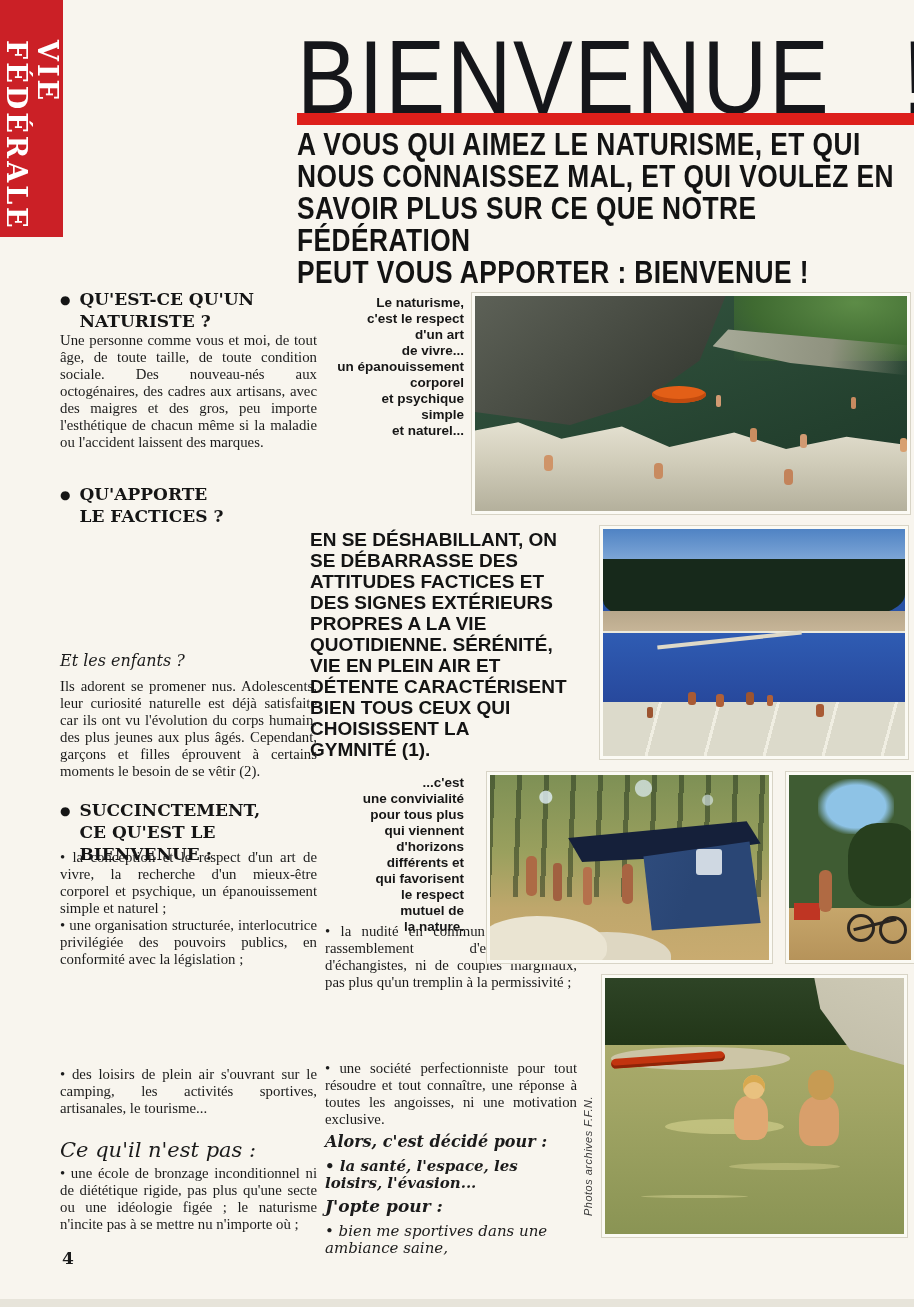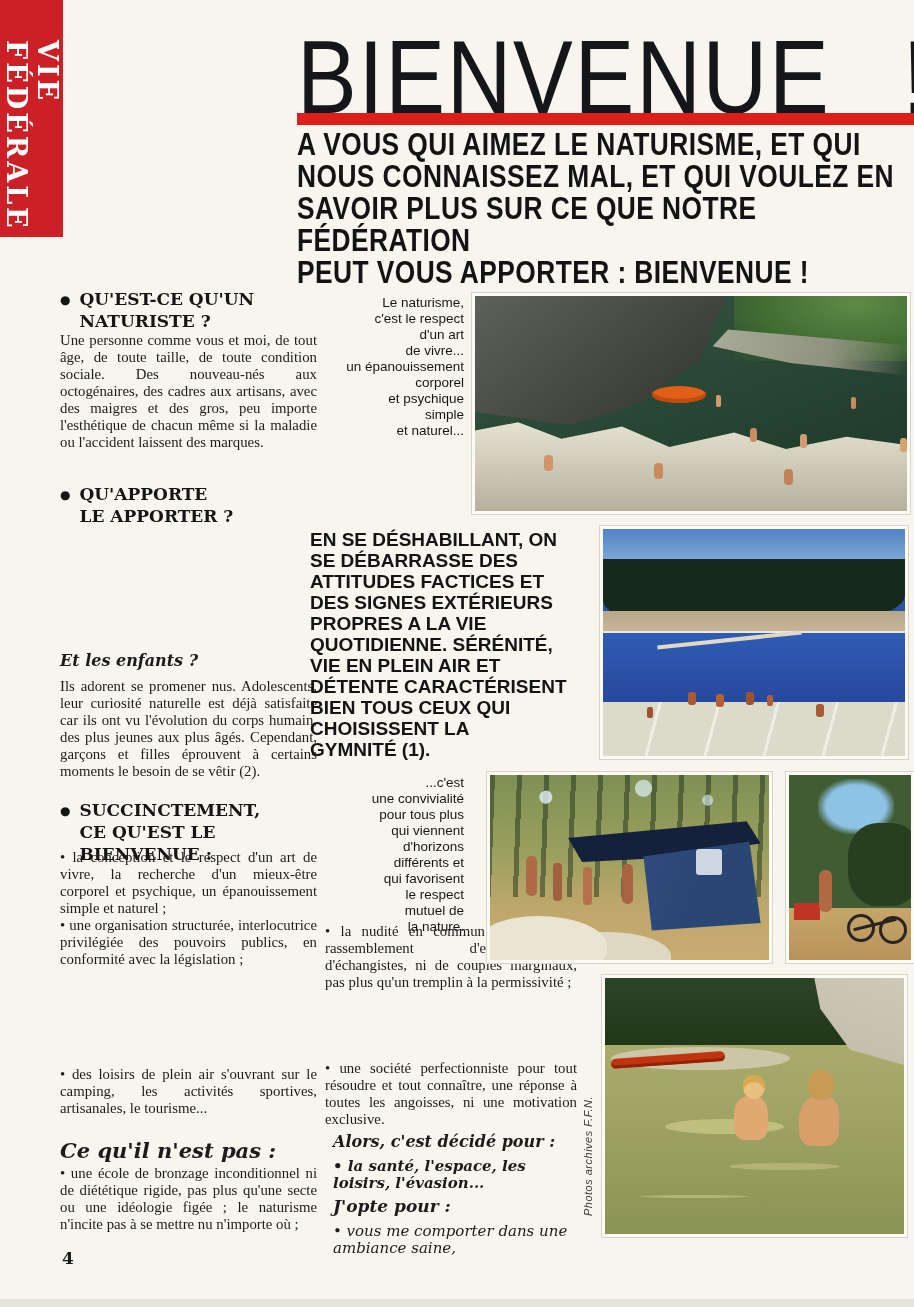--- a/index.html
+++ b/index.html
@@ -22,30 +22,30 @@
   .subtitle{left:297px;top:129px;width:728px;font-family:"Liberation Sans",sans-serif;
         font-weight:700;font-size:31px;line-height:1.03;letter-spacing:.5px;color:#131313;
         transform:scaleX(.85);transform-origin:0 0;}
 
   
   .lcol{left:60px;width:257px;}
   .sec-head{display:flex;gap:9px;font-family:"DejaVu Serif",serif;font-weight:bold;
         font-size:17px;line-height:1.28;color:#151515;}
   .sec-head .dot{font-size:12px;line-height:22px;}
   .body-p{font-size:14.8px;line-height:17px;text-align:justify;}
-  .ital-head{font-family:"DejaVu Serif",serif;font-weight:bold;font-style:italic;font-size:16px;}
+  .ital-head{font-family:"DejaVu Serif",serif;font-weight:normal;font-style:italic;font-size:16px;}
   .page-num{left:62px;top:1248px;font-family:"DejaVu Serif",serif;font-weight:bold;font-size:17px;}
 
   
   .caption{width:172px;text-align:right;font-family:"Liberation Sans",sans-serif;
-        font-weight:400;font-size:13.5px;line-height:16px;color:#161616;}
+        font-weight:700;font-size:13.5px;line-height:16px;color:#161616;}
   .bold-block{left:310px;top:529px;width:266px;font-family:"Liberation Sans",sans-serif;
         font-weight:700;font-size:19px;line-height:21px;color:#141414;}
   .mcol{left:325px;width:252px;}
-  .mid-ital{font-family:"DejaVu Serif",serif;font-style:italic;font-size:15px;line-height:17px;margin-left:8px;}
+  .mid-ital{font-family:"DejaVu Serif",serif;font-style:italic;font-size:15px;line-height:17px;}
   .mid-ital.b{font-weight:bold;}
   .credit{left:582px;top:1096px;height:150px;display:flex;align-items:flex-start;}
   .credit span{writing-mode:vertical-rl;transform:rotate(180deg);font-family:"Liberation Sans",sans-serif;
         font-style:italic;font-size:11px;color:#3a3a3a;letter-spacing:.5px;}
 
   
   .photo{border:3px solid #fbfaf4;box-shadow:0 0 0 1px #d8d4c6;overflow:hidden;}
   .photo *{position:absolute;}
   .ph-river{left:472px;top:293px;width:432px;height:215px;background:linear-gradient(160deg,#30503c 20%,#23402e 70%,#1d372a 100%);}
   .rv-rock{inset:0;clip-path:polygon(0 0,58% 0,52% 30%,38% 50%,22% 60%,0 54%);
@@ -137,21 +137,21 @@
   <div class="abs lcol sec-head" style="top:289px">
     <span class="dot">●</span>
     <span class="pre">QU'EST-CE QU'UN
 NATURISTE ?</span>
   </div>
   <div class="abs lcol body-p" style="top:332px">Une personne comme vous et moi, de tout âge, de toute taille, de toute condition sociale. Des nouveau-nés aux octogénaires, des cadres aux artisans, avec des maigres et des gros, peu importe l'esthétique de chacun même si la maladie ou l'accident laissent des marques.</div>
 
   <div class="abs lcol sec-head" style="top:484px">
     <span class="dot">●</span>
     <span class="pre">QU'APPORTE
-LE APPORTER ?</span>
+LE FACTICES ?</span>
   </div>
   <div class="abs lcol ital-head" style="top:651px">Et les enfants ?</div>
   <div class="abs lcol body-p" style="top:678px">Ils adorent se promener nus. Adolescents, leur curiosité naturelle est déjà satisfaite car ils ont vu l'évolution du corps humain, des plus jeunes aux plus âgés. Cependant, garçons et filles éprouvent à certains moments le besoin de se vêtir (2).</div>
 
   <div class="abs lcol sec-head" style="top:800px">
     <span class="dot">●</span>
     <span class="pre">SUCCINCTEMENT,
 CE QU'EST LE BIENVENUE :</span>
   </div>
   <div class="abs lcol body-p" style="top:849px">• la conception et le respect d'un art de vivre, la recherche d'un mieux-être corporel et psychique, un épanouissement simple et naturel ;</div>
@@ -192,21 +192,21 @@
 qui favorisent
 le respect
 mutuel de
 la nature.</div>
 
   <div class="abs mcol body-p" style="top:923px">• la nudité en commun n'est pas un rassemblement d'exhibitionnistes, d'échangistes, ni de couples marginaux, pas plus qu'un tremplin à la permissivité ;</div>
   <div class="abs mcol body-p" style="top:1060px">• une société perfectionniste pour tout résoudre et tout connaître, une réponse à toutes les angoisses, ni une motivation exclusive.</div>
   <div class="abs mcol mid-ital b" style="top:1133px;font-size:16px">Alors, c'est décidé pour :</div>
   <div class="abs mcol mid-ital b" style="top:1158px">• la santé, l'espace, les loisirs, l'évasion...</div>
   <div class="abs mcol mid-ital b" style="top:1198px;font-size:17px">J'opte pour :</div>
-  <div class="abs mcol mid-ital" style="top:1223px">• vous me comporter dans une ambiance saine,</div>
+  <div class="abs mcol mid-ital" style="top:1223px">• bien me sportives dans une ambiance saine,</div>
 
   <div class="abs photo ph-river">
     <div class="rv-rock"></div>
     <div class="rv-foliage"></div>
     <div class="rv-ledge"></div>
     <div class="rv-bottom"></div>
     <div class="rv-raft"></div>
     <div class="rv-people"></div>
   </div>
 

